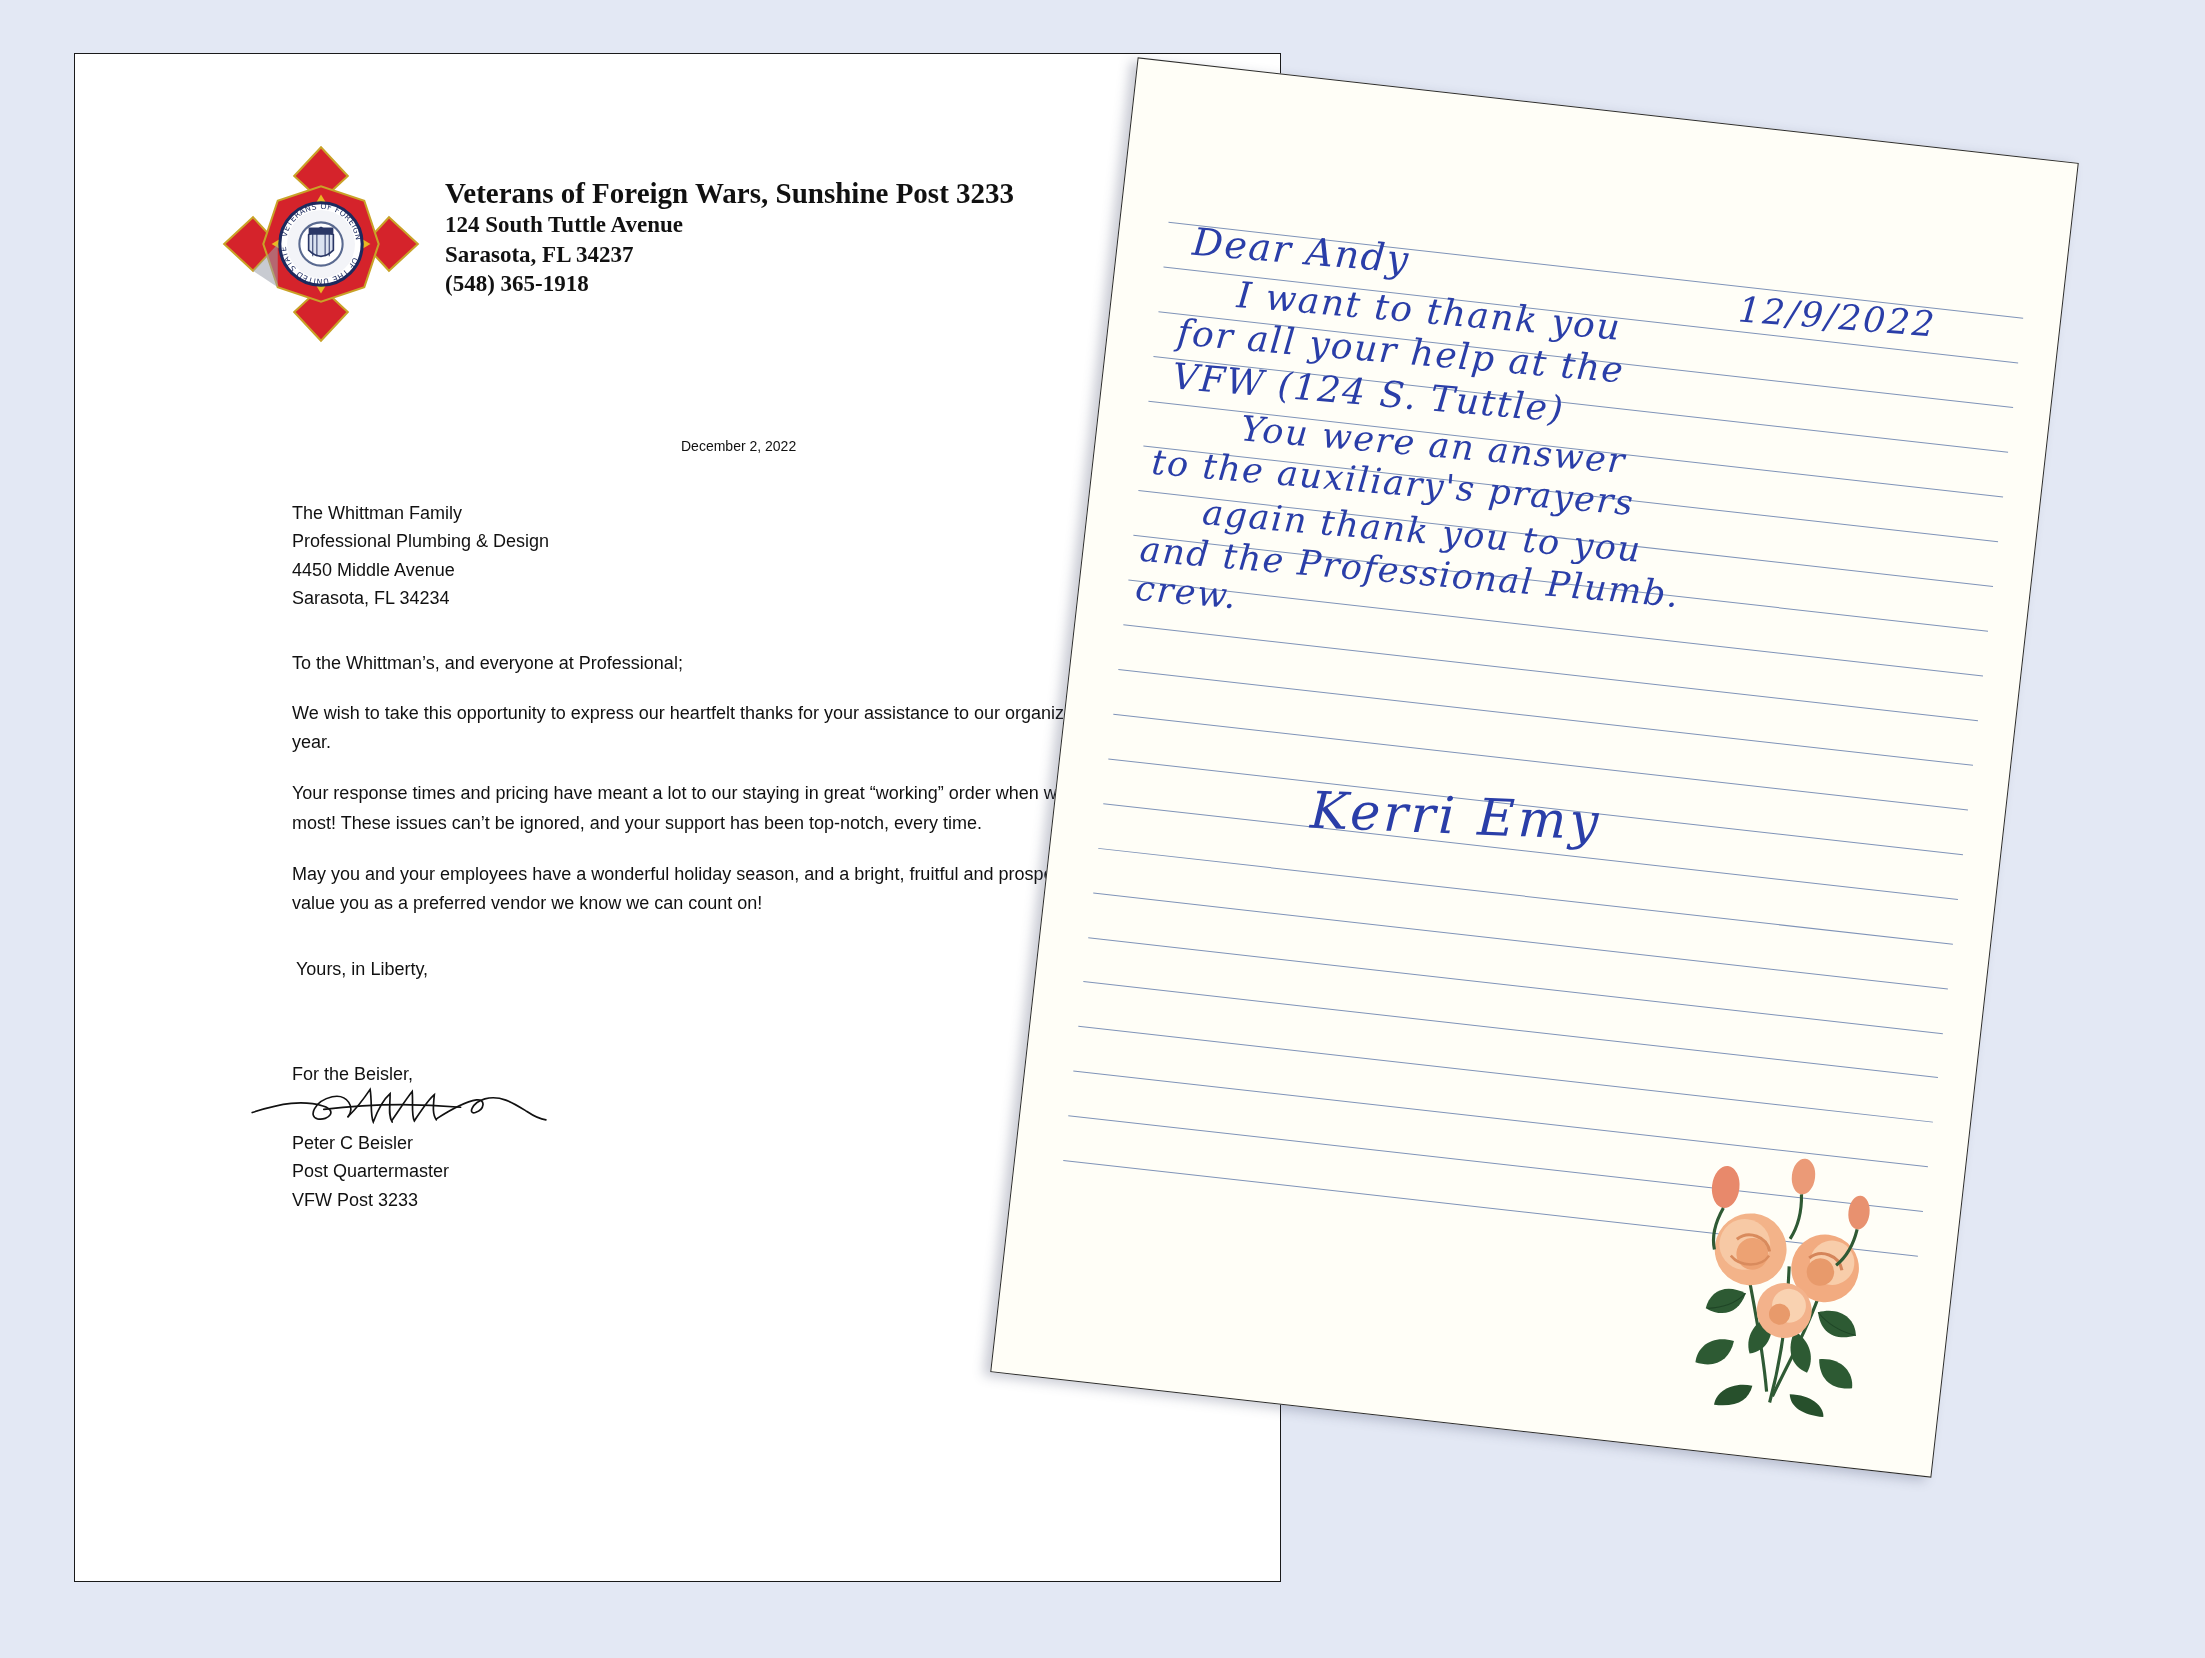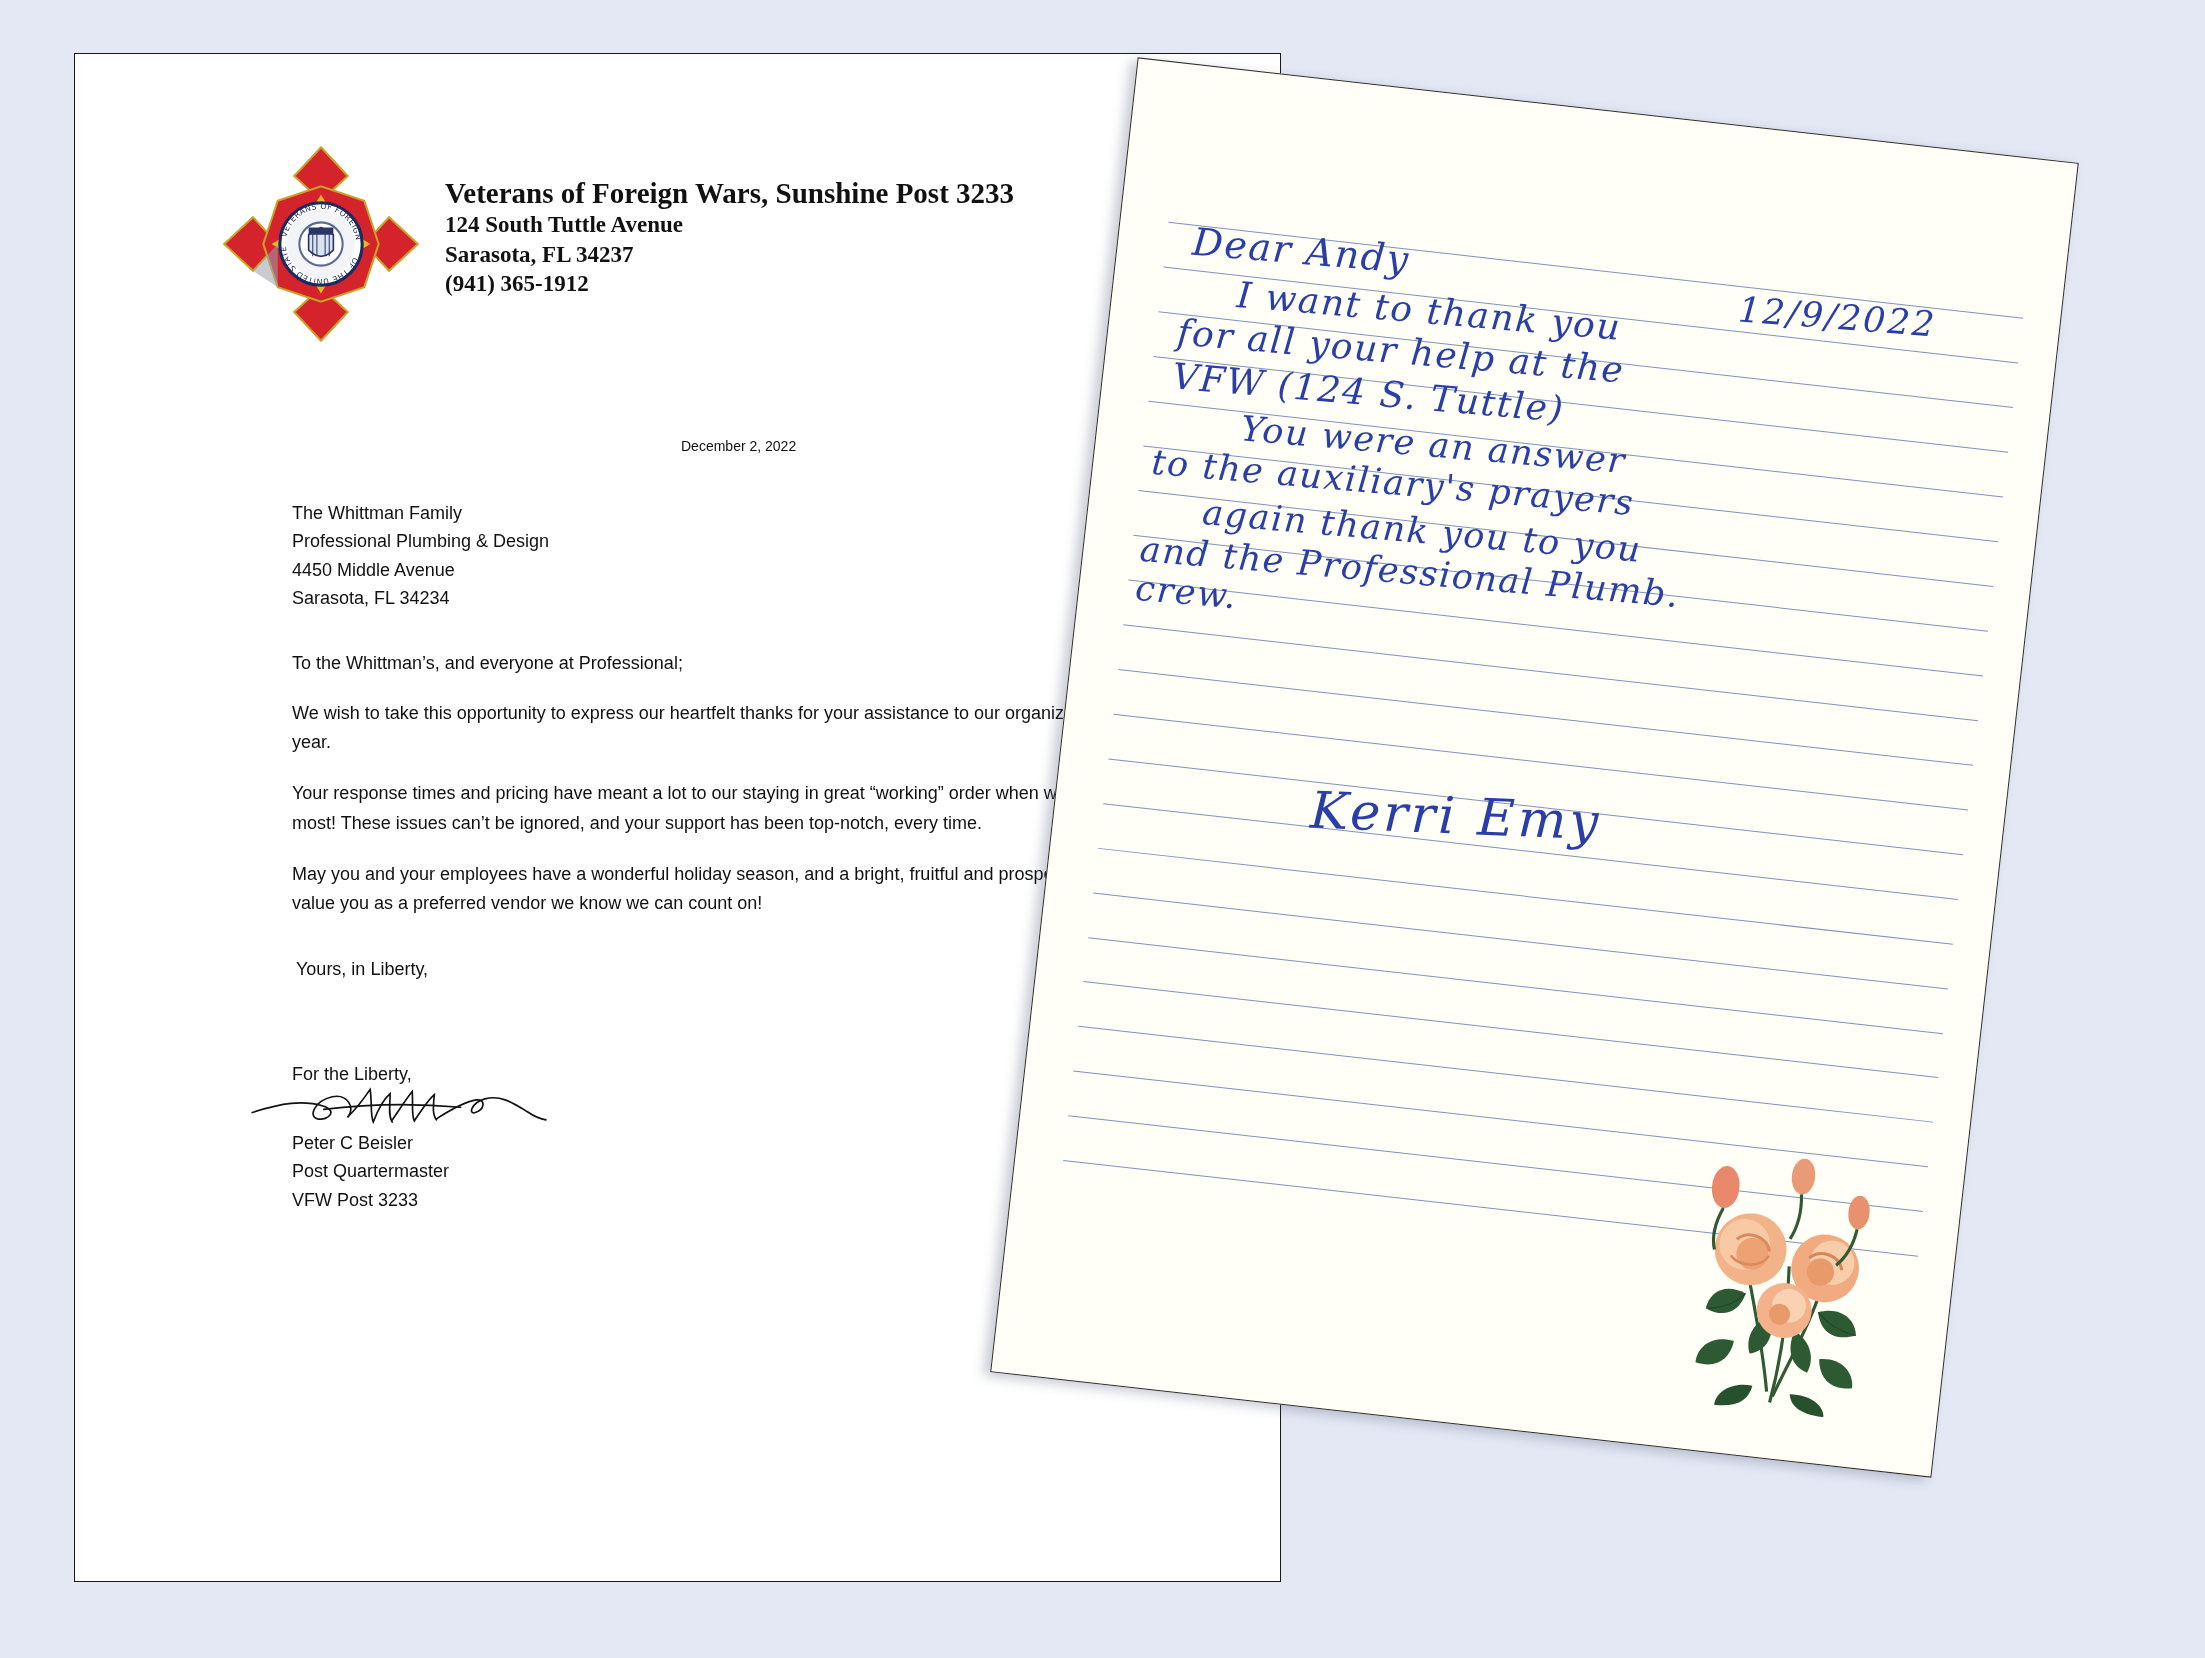--- a/index.html
+++ b/index.html
@@ -238,21 +238,21 @@
 
           <polygon points="34,126 58,100 58,142" fill="#9aa0ab" opacity="0.55"></polygon>
         </g>
       </svg>
     </div>
 
     <div id="org-block">
       <div id="org-name">Veterans of Foreign Wars, Sunshine Post 3233</div>
       <div class="org-line">124 South Tuttle Avenue</div>
       <div class="org-line">Sarasota, FL 34237</div>
-      <div class="org-line">(941) 365-1912</div>
+      <div class="org-line">(548) 365-1918</div>
     </div>
   </div>
 
   <div id="date-line">December 2, 2022</div>
 
   <div id="recipient">
     <div>The Whittman Family</div>
     <div>Professional Plumbing &amp; Design</div>
     <div>4450 Middle Avenue</div>
     <div>Sarasota, FL 34234</div>
@@ -261,21 +261,21 @@
   <div id="body-text">
     <p class="salutation">To the Whittman’s, and everyone at Professional;</p>
     <p>We wish to take this opportunity to express our heartfelt thanks for your assistance to our organization this past year.</p>
     <p>Your response times and pricing have meant a lot to our staying in great “working” order when we needed you the most! These issues can’t be ignored, and your support has been top-notch, every time.</p>
     <p>May you and your employees have a wonderful holiday season, and a bright, fruitful and prosperous New Year! We value you as a preferred vendor we know we can count on!</p>
   </div>
 
   <div id="closing">Yours, in Liberty,</div>
 
   <div id="signature-block">
-    <div id="sig-for">For the Liberty,</div>
+    <div id="sig-for">For the Beisler,</div>
     <div id="sig-scribble">
       <svg viewBox="0 0 620 95" width="328" height="50" aria-hidden="true">
         <g fill="none" stroke="#111" stroke-width="3.2" stroke-linecap="round">
           <path d="M14 58 C70 40 110 34 150 46 C176 54 160 74 138 70 C120 66 132 36 166 28 C196 22 210 50 196 66"></path>
           <path d="M196 66 C214 48 230 26 238 14 C242 38 238 62 244 76 C250 60 262 34 276 22 C276 46 272 64 280 76"></path>
           <path d="M280 72 C294 52 308 30 318 18 C320 42 316 62 322 74 C334 56 348 34 360 24 C358 46 356 62 364 72"></path>
           <path d="M150 52 C230 42 320 40 410 48"></path>
           <path d="M364 70 C392 52 416 38 440 34 C458 32 456 52 438 58 C424 62 430 40 456 32 C486 24 510 40 536 56 C548 64 558 70 572 72"></path>
         </g>
       </svg>

